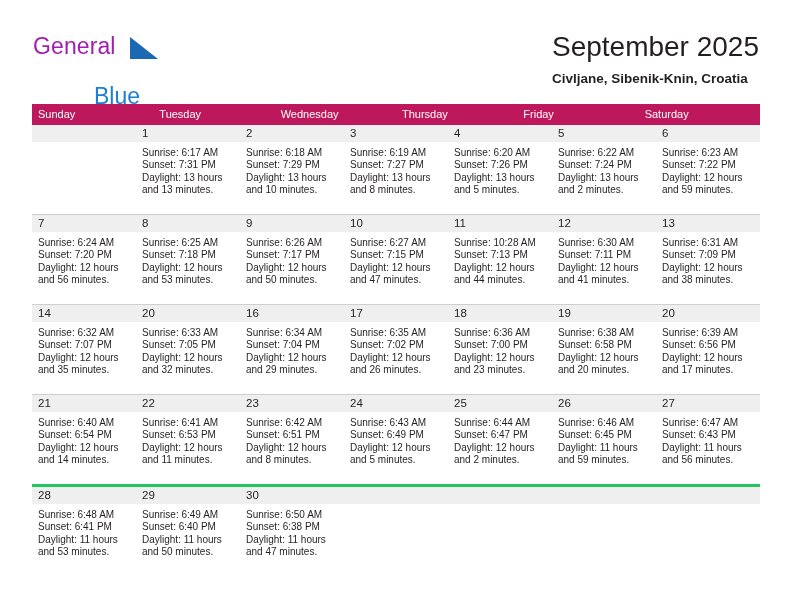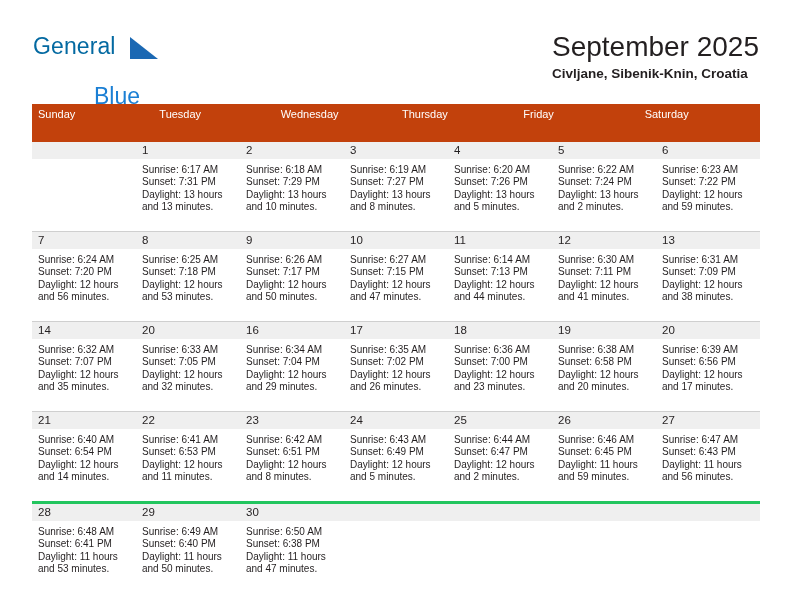--- a/index.html
+++ b/index.html
@@ -37,21 +37,21 @@
     top: 33px;
     width: 200px;
     height: 58px;
   }
   .brand-general {
     position: absolute;
     left: 0;
     top: 0;
     font-size: 23px;
     letter-spacing: 0.1px;
-    color: #0369a1;
+    color: #a21caf;
     line-height: 26px;
     font-family: "Liberation Sans", sans-serif;
   }
   .brand-mark-shape {
     position: absolute;
     left: 97px;
     top: 4px;
     width: 28px;
     height: 22px;
   }
@@ -77,36 +77,37 @@
     font-weight: normal;
     color: #231f20;
     line-height: 34px;
     white-space: nowrap;
   }
   .cal-subtitle {
     font-size: 13.5px;
     font-weight: bold;
     color: #231f20;
     line-height: 20px;
+    margin-top: 5px;
     white-space: nowrap;
   }
 
   
   .calendar {
     position: absolute;
     left: 32px;
     top: 104px;
     width: 728px;
   }
 
   .dow-row {
     display: flex;
     width: 728px;
-    height: 38px;
-    background: #c2410c;
+    height: 21px;
+    background: #be185d;
   }
   .dow-cell {
     flex: 1 1 0;
     color: #ffffff;
     font-size: 11px;
     line-height: 20px;
     padding-left: 6px;
     white-space: nowrap;
     overflow: hidden;
   }
@@ -280,21 +281,21 @@
         <div class="day-body">
           <div>Sunrise: 6:27 AM</div>
           <div>Sunset: 7:15 PM</div>
           <div>Daylight: 12 hours</div>
           <div>and 47 minutes.</div>
         </div>
       </div>
       <div class="day-cell">
         <div class="day-num-band">11</div>
         <div class="day-body">
-          <div>Sunrise: 6:14 AM</div>
+          <div>Sunrise: 10:28 AM</div>
           <div>Sunset: 7:13 PM</div>
           <div>Daylight: 12 hours</div>
           <div>and 44 minutes.</div>
         </div>
       </div>
       <div class="day-cell">
         <div class="day-num-band">12</div>
         <div class="day-body">
           <div>Sunrise: 6:30 AM</div>
           <div>Sunset: 7:11 PM</div>

